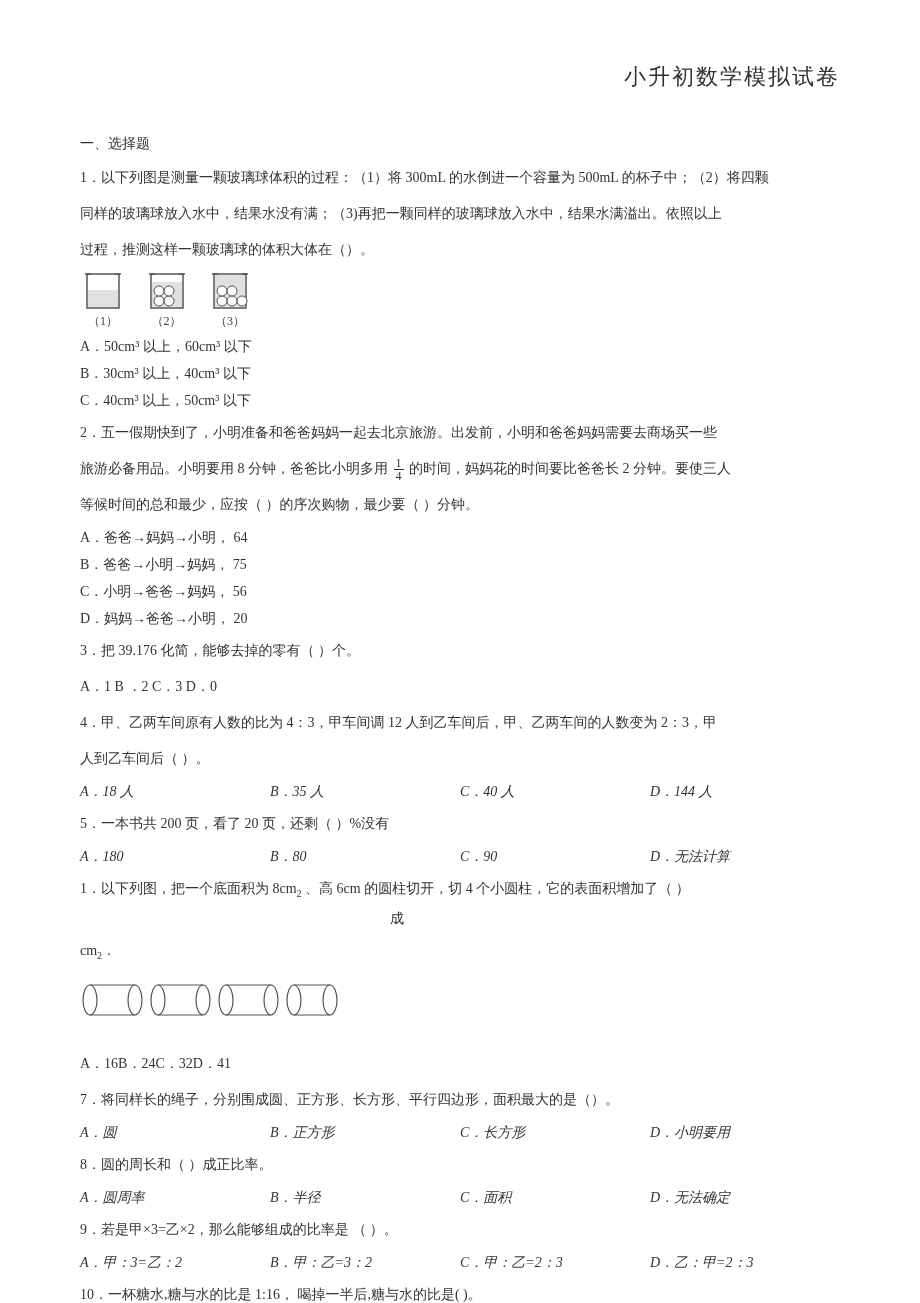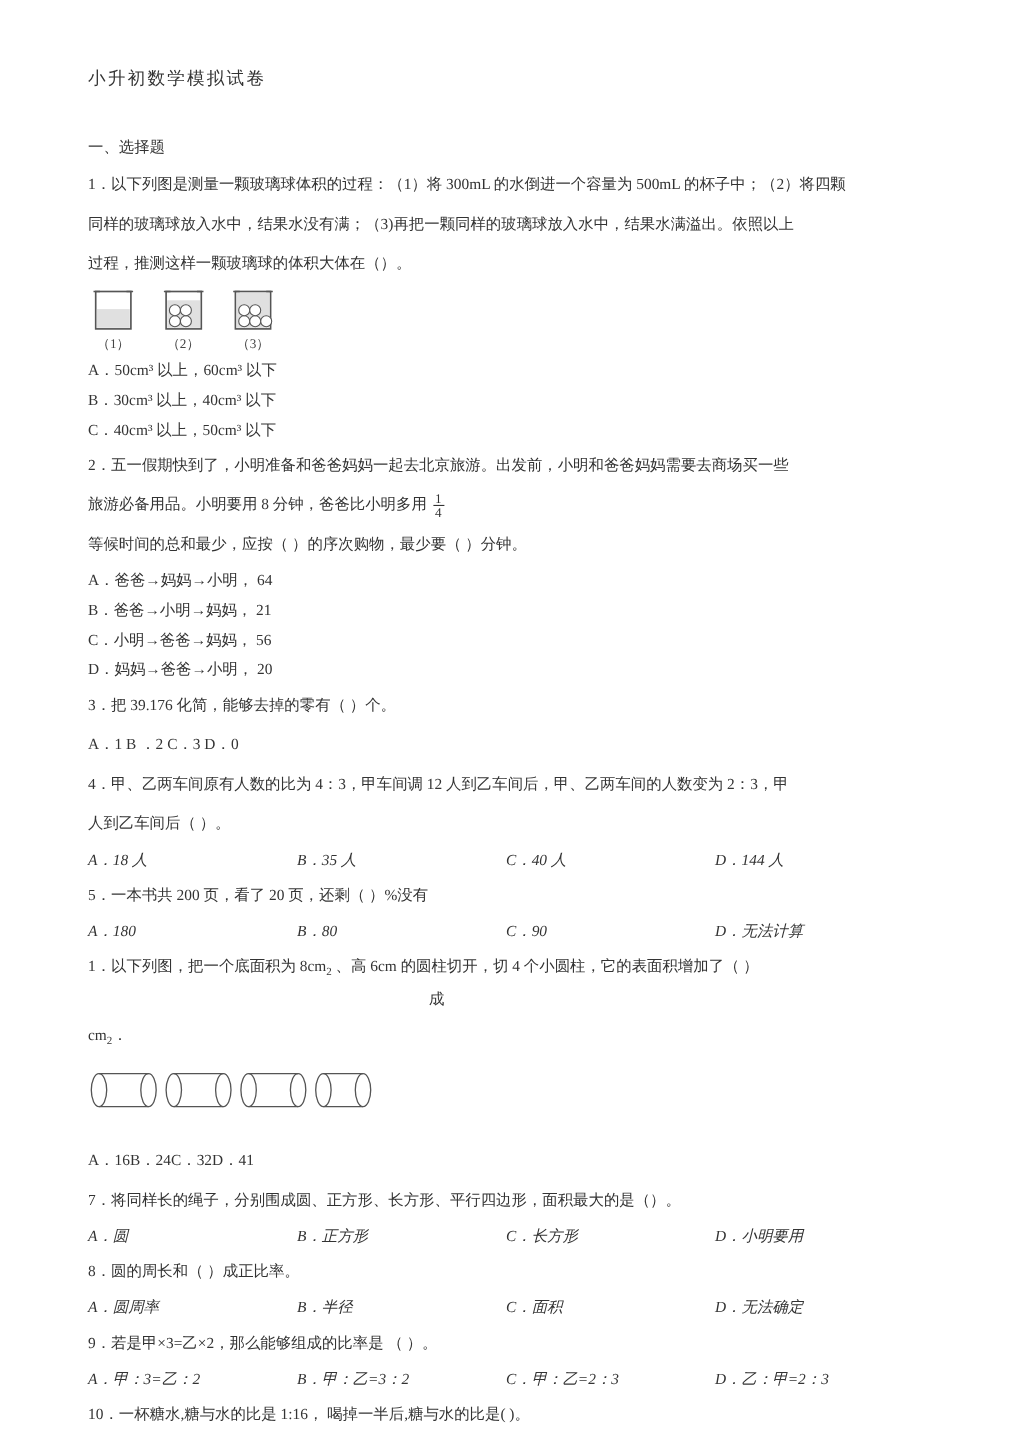--- a/index.html
+++ b/index.html
@@ -7,22 +7,22 @@
     font-size: 14px;
     color: #333;
     background: #fff;
     margin: 0;
     padding: 60px 80px 60px 80px;
     width: 920px;
     box-sizing: border-box;
     line-height: 1.5;
   }
   .title {
-    text-align: left;
-    font-size: 16px;
+    text-align: right;
+    font-size: 22px;
     font-weight: normal;
     margin-bottom: 40px;
     letter-spacing: 2px;
   }
   .section-head {
     margin-bottom: 10px;
   }
   .qline {
     margin: 8px 0;
     line-height: 2.0;
@@ -113,24 +113,25 @@
 <div class="optline">B．30cm³ 以上，40cm³    以下</div>
 <div class="optline">C．40cm³    以上，50cm³    以下</div>
 
 <div class="qline">2．五一假期快到了，小明准备和爸爸妈妈一起去北京旅游。出发前，小明和爸爸妈妈需要去商场买一些</div>
 <div class="qline">
   <span>旅游必备用品。小明要用    8 分钟，爸爸比小明多用 </span>
   <span class="frac">
     <span class="num">1</span>
     <span class="den">4</span>
   </span>
+  <span> 的时间，妈妈花的时间要比爸爸长    2 分钟。要使三人</span>
 </div>
 <div class="qline">等候时间的总和最少，应按（        ）的序次购物，最少要（        ）分钟。</div>
 <div class="optline">A．爸爸→妈妈→小明，    64</div>
-<div class="optline">B．爸爸→小明→妈妈，    21</div>
+<div class="optline">B．爸爸→小明→妈妈，    75</div>
 <div class="optline">C．小明→爸爸→妈妈，    56</div>
 <div class="optline">D．妈妈→爸爸→小明，    20</div>
 
 <div class="qline">3．把  39.176  化简，能够去掉的零有（        ）个。</div>
 <div class="qline">A．1    B ．2    C．3       D．0</div>
 
 <div class="qline">4．甲、乙两车间原有人数的比为    4：3，甲车间调  12 人到乙车间后，甲、乙两车间的人数变为    2：3，甲</div>
 <div class="qline">人到乙车间后（        ）。</div>
 <div class="opts4">
   <span>A．18 人</span>

